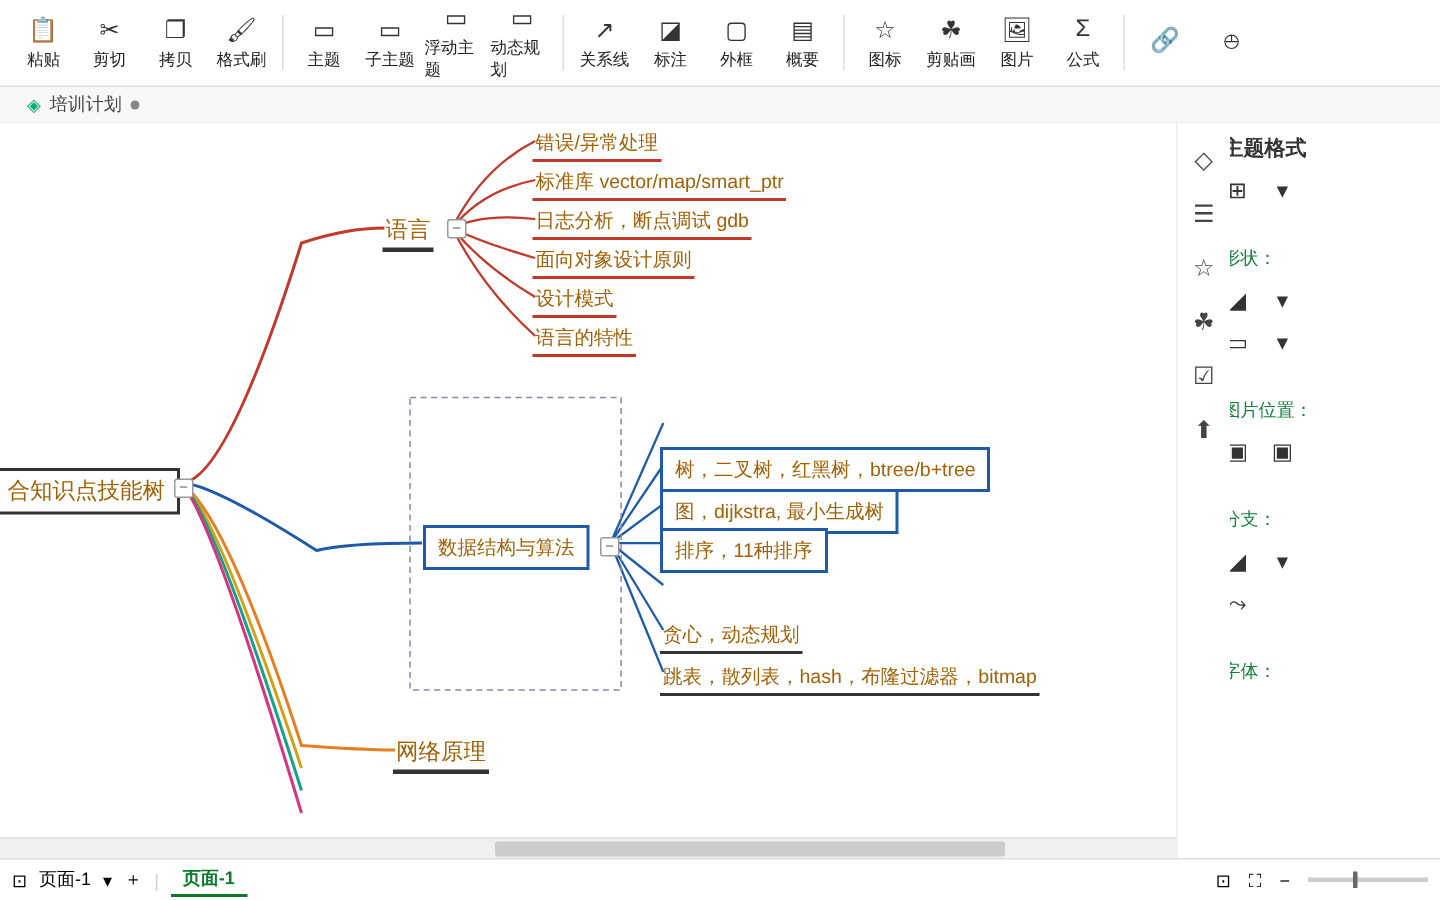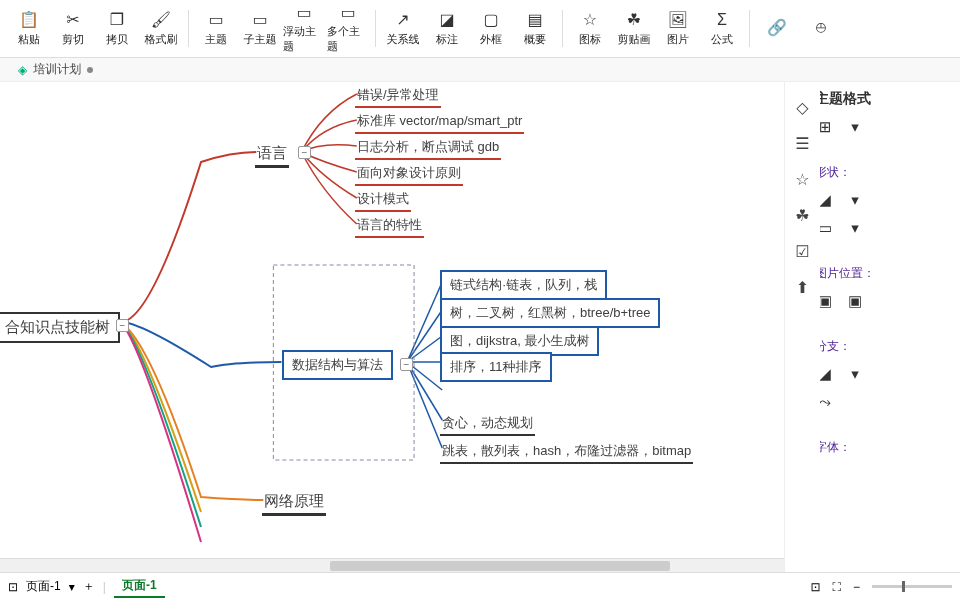--- a/index.html
+++ b/index.html
@@ -14,31 +14,31 @@
 .main{display:flex;height:calc(600px - 58px - 24px - 28px)}
 .canvas-wrap{flex:1;position:relative;overflow:hidden;background:#fff}
 .canvas{position:absolute;inset:0;overflow:auto}
 .scroll-v{position:absolute;right:0;top:0;width:14px;height:calc(100% - 14px);background:#f0f0f0;border-left:1px solid #ddd}
 .scroll-v::after{content:"";position:absolute;left:2px;top:2px;width:10px;height:120px;background:#ccc;border-radius:2px}
 .scroll-h{position:absolute;bottom:0;left:0;height:14px;width:calc(100% - 14px);background:#f0f0f0;border-top:1px solid #ddd}
 .scroll-h::after{content:"";position:absolute;top:2px;left:330px;height:10px;width:340px;background:#ccc;border-radius:2px}
 .side-panel{width:156px;border-left:1px solid #ddd;background:#fff;padding:8px 10px;font-size:12px;color:#333}
 .side-title{font-size:14px;font-weight:bold;margin-bottom:10px}
 .side-row{display:flex;align-items:center;gap:10px;margin:10px 0}
-.side-label{font-size:12px;color:#4c1d95;margin-top:28px}
+.side-label{font-size:12px;color:#15803d;margin-top:28px}
 .side-ico{width:20px;height:18px;display:flex;align-items:center;justify-content:center;font-size:15px;color:#333;cursor:pointer}
 .icon-strip{position:absolute;right:140px;top:82px;width:36px;background:#fff;border-left:1px solid #eee;display:flex;flex-direction:column;align-items:center;gap:14px;padding-top:14px;height:490px}
 .strip-ico{width:22px;height:22px;display:flex;align-items:center;justify-content:center;font-size:16px;color:#444;cursor:pointer}
 .bottom-bar{position:absolute;bottom:0;left:0;right:0;height:28px;border-top:1px solid #ddd;background:#fff;display:flex;align-items:center;padding:0 8px;font-size:12px}
 .page-sel{display:flex;align-items:center;gap:8px}
 .page-tab{color:#0a7a2a;font-weight:bold;border-bottom:2px solid #0a7a2a;padding:2px 8px}
 .bottom-right{margin-left:auto;display:flex;align-items:center;gap:12px}
 .zoom-slider{width:80px;height:3px;background:#ccc;position:relative}
 .zoom-slider::after{content:"";position:absolute;left:30px;top:-4px;width:3px;height:11px;background:#666}
-.node{position:absolute;font-size:13px;white-space:nowrap;color:#404040}
+.node{position:absolute;font-size:13px;white-space:nowrap;color:#a16207}
 .node-red{border-bottom:2px solid #c0392b;padding:2px 2px}
 .node-blue{border:2px solid #1e5aa8;padding:4px 8px;background:#fff}
 .node-black{border-bottom:2px solid #333;padding:2px 2px}
 .node-main{border-bottom:3px solid #333;padding:2px 2px;font-size:15px}
 .root{border:2px solid #333;padding:4px 8px;font-size:15px;background:#fff}
 .collapse-btn{position:absolute;width:13px;height:13px;border:1px solid #999;background:#fff;border-radius:2px;display:flex;align-items:center;justify-content:center;font-size:10px;color:#666;line-height:1}
 svg.lines{position:absolute;inset:0;width:100%;height:100%;pointer-events:none}
 </style>
 </head>
 <body>
@@ -68,21 +68,21 @@
  <div class="tb-btn">
       <div class="tb-icon">▭</div>
       <span>子主题</span>
     </div>
  <div class="tb-btn">
       <div class="tb-icon">▭</div>
       <span>浮动主题</span>
     </div>
  <div class="tb-btn">
       <div class="tb-icon">▭</div>
-      <span>多个主题</span>
+      <span>动态规划</span>
     </div>
  <div class="tb-sep"></div>
  <div class="tb-btn">
       <div class="tb-icon">↗</div>
       <span>关系线</span>
     </div>
  <div class="tb-btn">
       <div class="tb-icon">◪</div>
       <span>标注</span>
     </div>
@@ -162,21 +162,20 @@
    <div class="collapse-btn" style="left:298px;top:64px">−</div>
    <div class="node node-red" style="left:355px;top:2px">错误/异常处理</div>
    <div class="node node-red" style="left:355px;top:54px">日志分析，断点调试 gdb</div>
    <div class="node node-red" style="left:355px;top:28px">标准库 vector/map/smart_ptr</div>
    <div class="node node-red" style="left:355px;top:80px">面向对象设计原则</div>
    <div class="node node-red" style="left:355px;top:106px">设计模式</div>
    <div class="node node-red" style="left:355px;top:132px">语言的特性</div>
 
    <div class="node node-blue" style="left:282px;top:268px">数据结构与算法</div>
    <div class="collapse-btn" style="left:400px;top:276px">−</div>
-   <div class="node node-blue" style="left:440px;top:188px">链式结构·链表，队列，栈</div>
    <div class="node node-blue" style="left:440px;top:244px">图，dijkstra, 最小生成树</div>
    <div class="node node-blue" style="left:440px;top:216px">树，二叉树，红黑树，btree/b+tree</div>
    <div class="node node-blue" style="left:440px;top:270px">排序，11种排序</div>
    <div class="node node-black" style="left:440px;top:330px">贪心，动态规划</div>
    <div class="node node-black" style="left:440px;top:358px">跳表，散列表，hash，布隆过滤器，bitmap</div>
 
    <div class="node node-main" style="left:262px;top:408px">网络原理</div>
   </div>
   <div class="scroll-v"></div>
   <div class="scroll-h"></div>

